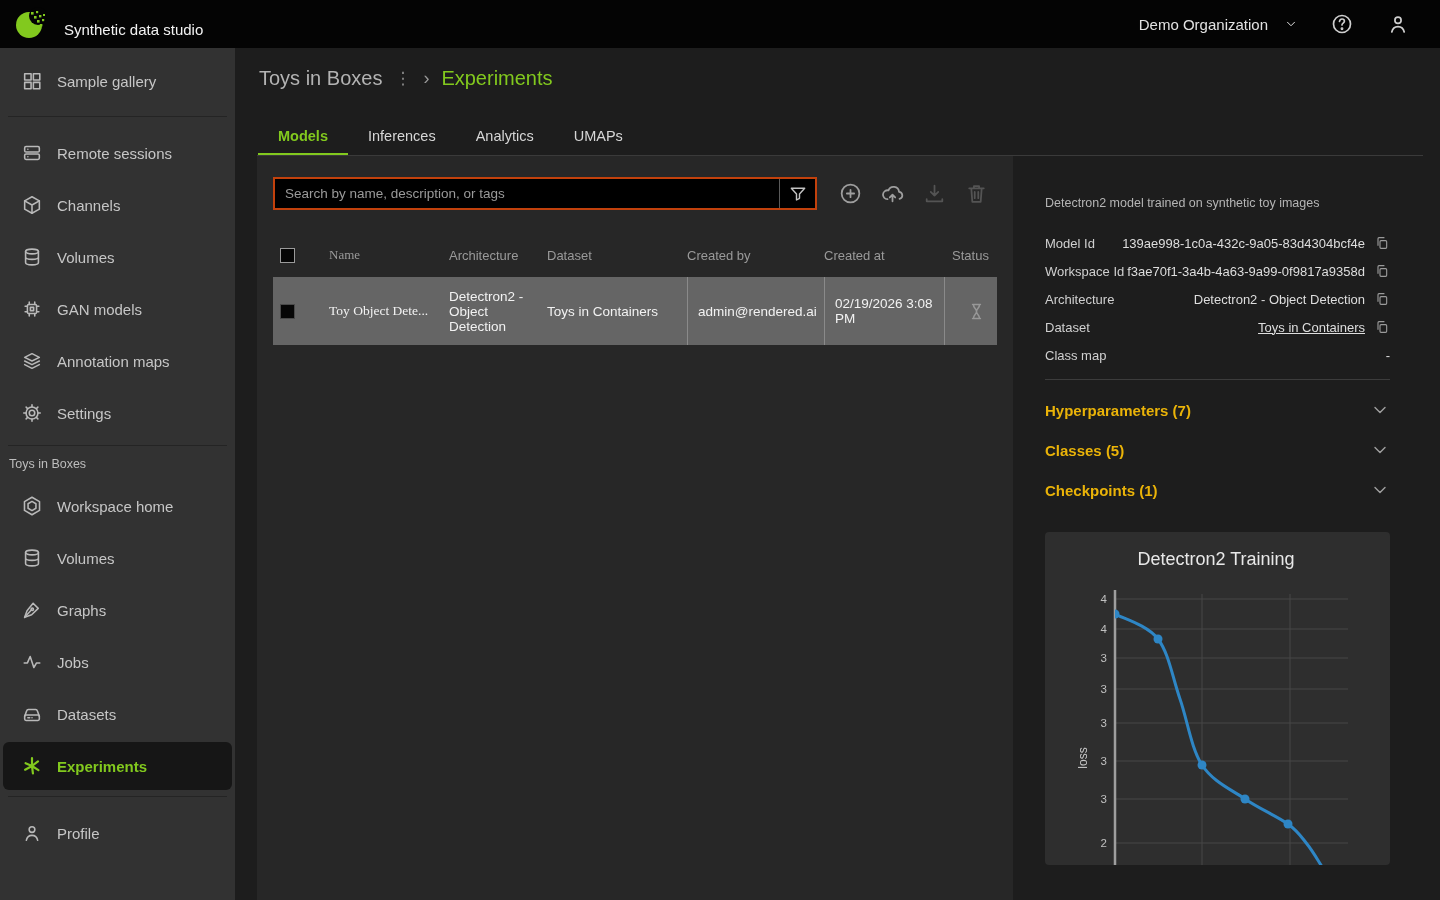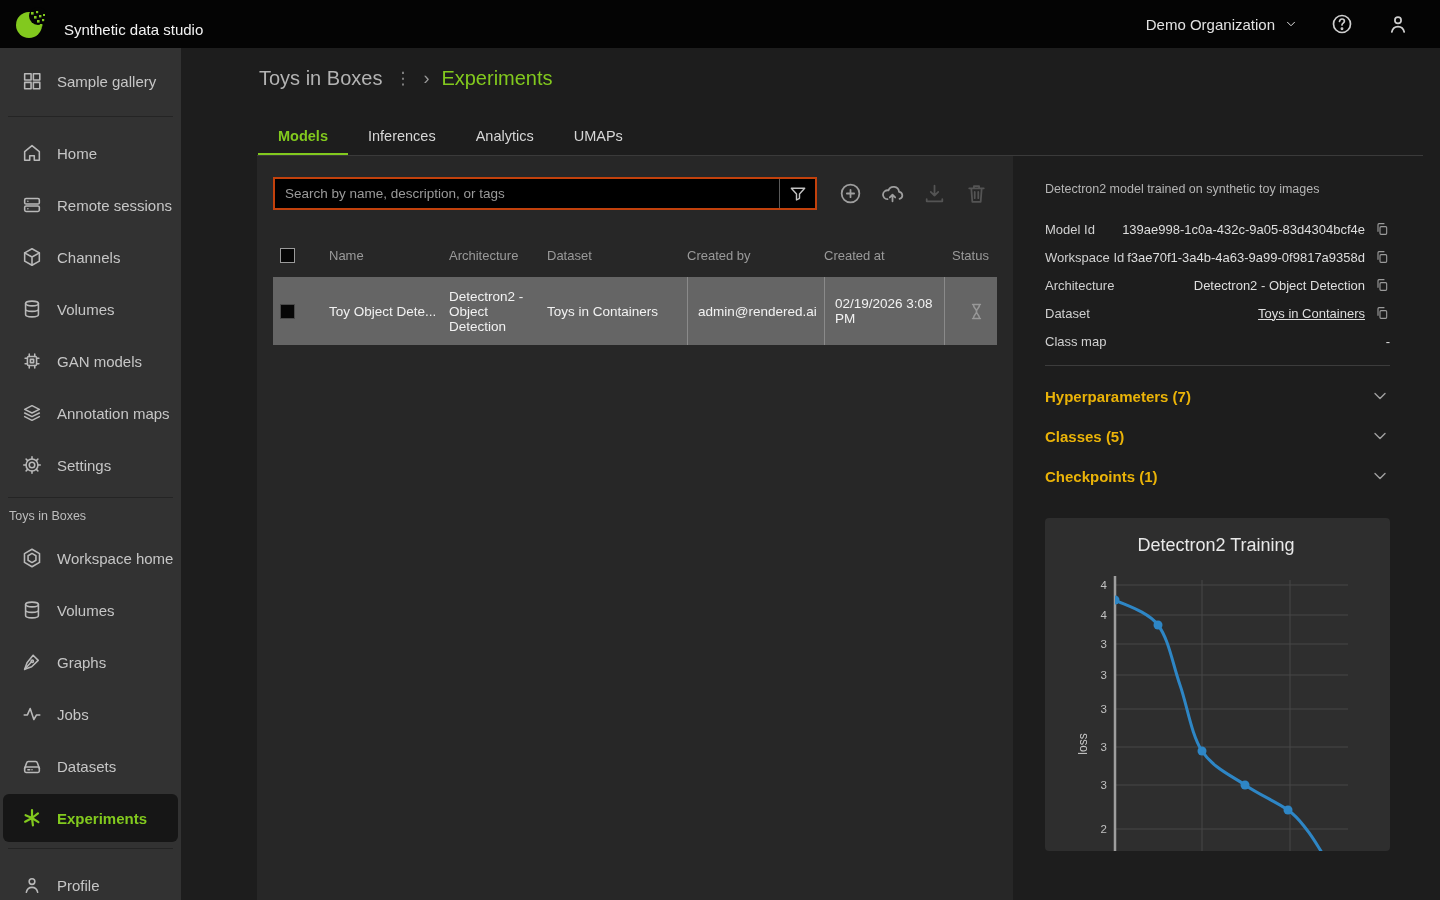--- a/index.html
+++ b/index.html
@@ -6,25 +6,25 @@
   html,body { width:1440px; height:900px; overflow:hidden; background:#1d1d1d;
     font-family:"Liberation Sans", sans-serif; }
   .ic { stroke:currentColor; fill:none; stroke-width:1.7; stroke-linecap:round; stroke-linejoin:round; }
 
   
   .topbar { position:absolute; top:0; left:0; width:1440px; height:48px; background:#040404;
     display:flex; align-items:center; z-index:10; }
   .logo { width:34px; height:34px; margin-left:13px; }
   .app-title { margin-left:17px; color:#f2f2f2; font-size:15px;margin-top:11px; }
   .topbar-right { margin-left:auto; display:flex; align-items:center; margin-right:30px; gap:32px; }
-  .org { display:flex; align-items:center; gap:9px; color:#e2e2e2; font-size:15px; cursor:pointer; }
+  .org { display:flex; align-items:center; gap:16px; color:#e2e2e2; font-size:15px; cursor:pointer; }
   .tb-icon { color:#cfcfcf; width:24px; height:24px; cursor:pointer; }
 
   
-  .sidebar { position:absolute; top:48px; left:0; width:181px; height:852px; background:#323232; overflow:hidden; }
+  .sidebar { position:absolute; top:48px; left:0; width:235px; height:852px; background:#323232; overflow:hidden; }
   .side-item { display:flex; align-items:center; height:52px; padding-left:21px; gap:14px;
     color:#c6c6c6; font-size:15px; cursor:pointer; }
   .side-item svg { width:22px; height:22px; flex:none; color:#b9b9b9; }
   .side-item.first { height:58px; margin-top:4px; }
   .side-divider { border-top:1px solid #242424; margin:6px 8px 10px 8px; }
   .side-divider.tight { margin:6px 8px 0 8px; }
   .side-label { color:#bdbdbd; font-size:12.5px; padding:11px 0 9px 9px; }
   .side-item.active { background:#161616; border-radius:6px; margin:2px 3px; height:48px;
     padding-left:18px; color:#82c91e; font-weight:bold; }
   .side-item.active svg { color:#82c91e; }
@@ -54,41 +54,41 @@
   .tool-icons { display:flex; align-items:center; margin-left:12px; }
   .tool-btn { width:42px; display:flex; justify-content:center; color:#9e9e9e; cursor:pointer; }
   .tool-btn.disabled { color:#545454; cursor:default; }
   .tool-btn svg { width:25px; height:25px; }
 
   .table { margin:23px 16px 0 16px; width:724px; font-size:13px; }
   .t-head { display:flex; align-items:center; height:44px; color:#9a9a9a; }
   .t-row { display:flex; align-items:stretch; background:#656565; color:#f2f2f2; font-size:13.5px; cursor:pointer; }
   .t-cell { display:flex; align-items:center; padding-right:10px; }
   .c-cb { width:56px; padding-left:7px; }
-  .c-name { width:120px; }
+  .c-name { width:120px;font-family:Liberation Serif, serif; }
   .c-arch { width:98px; }
   .c-ds { width:140px; }
   .c-by { width:137px; }
   .c-at { width:120px; }
   .c-st { width:53px; justify-content:center; padding-right:0; }
   .t-row .t-cell { padding-top:10px; padding-bottom:10px; min-height:68px; }
   .t-row .c-by, .t-row .c-at, .t-row .c-st { border-left:1px solid #8a8a8a; padding-left:10px; }
   .t-row .c-by { }
   .cbx { width:15px; height:15px; background:#060606; border:1px solid #8a8a8a; cursor:pointer; }
   .t-row .cbx { border-color:#4a4a4a; }
   .hourglass { color:#989898; width:21px; height:21px; }
 
   
   .panel { position:absolute; left:1013px; top:156px; width:427px; height:744px; background:#1d1d1d;
     padding:25px 50px 0 32px; }
   .panel-head { display:flex; align-items:center; }
   .panel-title { color:#dcdcdc; font-size:17px; font-weight:bold; }
   .panel-actions { margin-left:auto; display:flex; gap:21px; color:#a8a8a8; }
   .panel-actions svg { width:19px; height:19px; cursor:pointer; }
-  .panel-sub { margin-top:1px; color:#b5b5b5; font-size:12.5px; }
+  .panel-sub { margin-top:15px; color:#b5b5b5; font-size:12.5px; }
   .fields { margin-top:19px; }
   .f-row { display:flex; align-items:center; height:28px; font-size:13px; }
   .f-label { color:#d0d0d0; }
   .f-value { margin-left:auto; color:#dedede; }
   .f-value.link { text-decoration:underline; cursor:pointer; }
   .copy-btn { margin-left:9px; color:#9a9a9a; width:16px; height:16px; cursor:pointer; }
   .panel-divider { margin-top:10px; border-top:1px solid #3c3c3c; }
   .sections { margin-top:10px; }
   .s-row { display:flex; align-items:center; height:40px; cursor:pointer; }
   .s-label { color:#eab308; font-size:15px; font-weight:bold; }
@@ -139,26 +139,20 @@
     <svg class="ic" viewBox="0 0 24 24">
       <rect x="4" y="4" width="7" height="7"></rect>
         <rect x="13.5" y="4" width="7" height="7"></rect>
       <rect x="4" y="13.5" width="7" height="7"></rect>
         <rect x="13.5" y="13.5" width="7" height="7"></rect>
     </svg>
     <span>Sample gallery</span>
   </div>
   <div class="side-divider"></div>
 
-  <div class="side-item">
-    <svg class="ic" viewBox="0 0 24 24">
-      <path d="M4 10.5L12 4l8 6.5V20h-5.5v-5h-5v5H4z"></path>
-    </svg>
-    <span>Home</span>
-  </div>
   <div class="side-item">
     <svg class="ic" viewBox="0 0 24 24">
       <rect x="4" y="5" width="16" height="6" rx="1.5"></rect>
         <rect x="4" y="13" width="16" height="6" rx="1.5"></rect>
       <path d="M7.5 8h.01M7.5 16h.01"></path>
     </svg>
     <span>Remote sessions</span>
   </div>
   <div class="side-item">
     <svg class="ic" viewBox="0 0 24 24">

